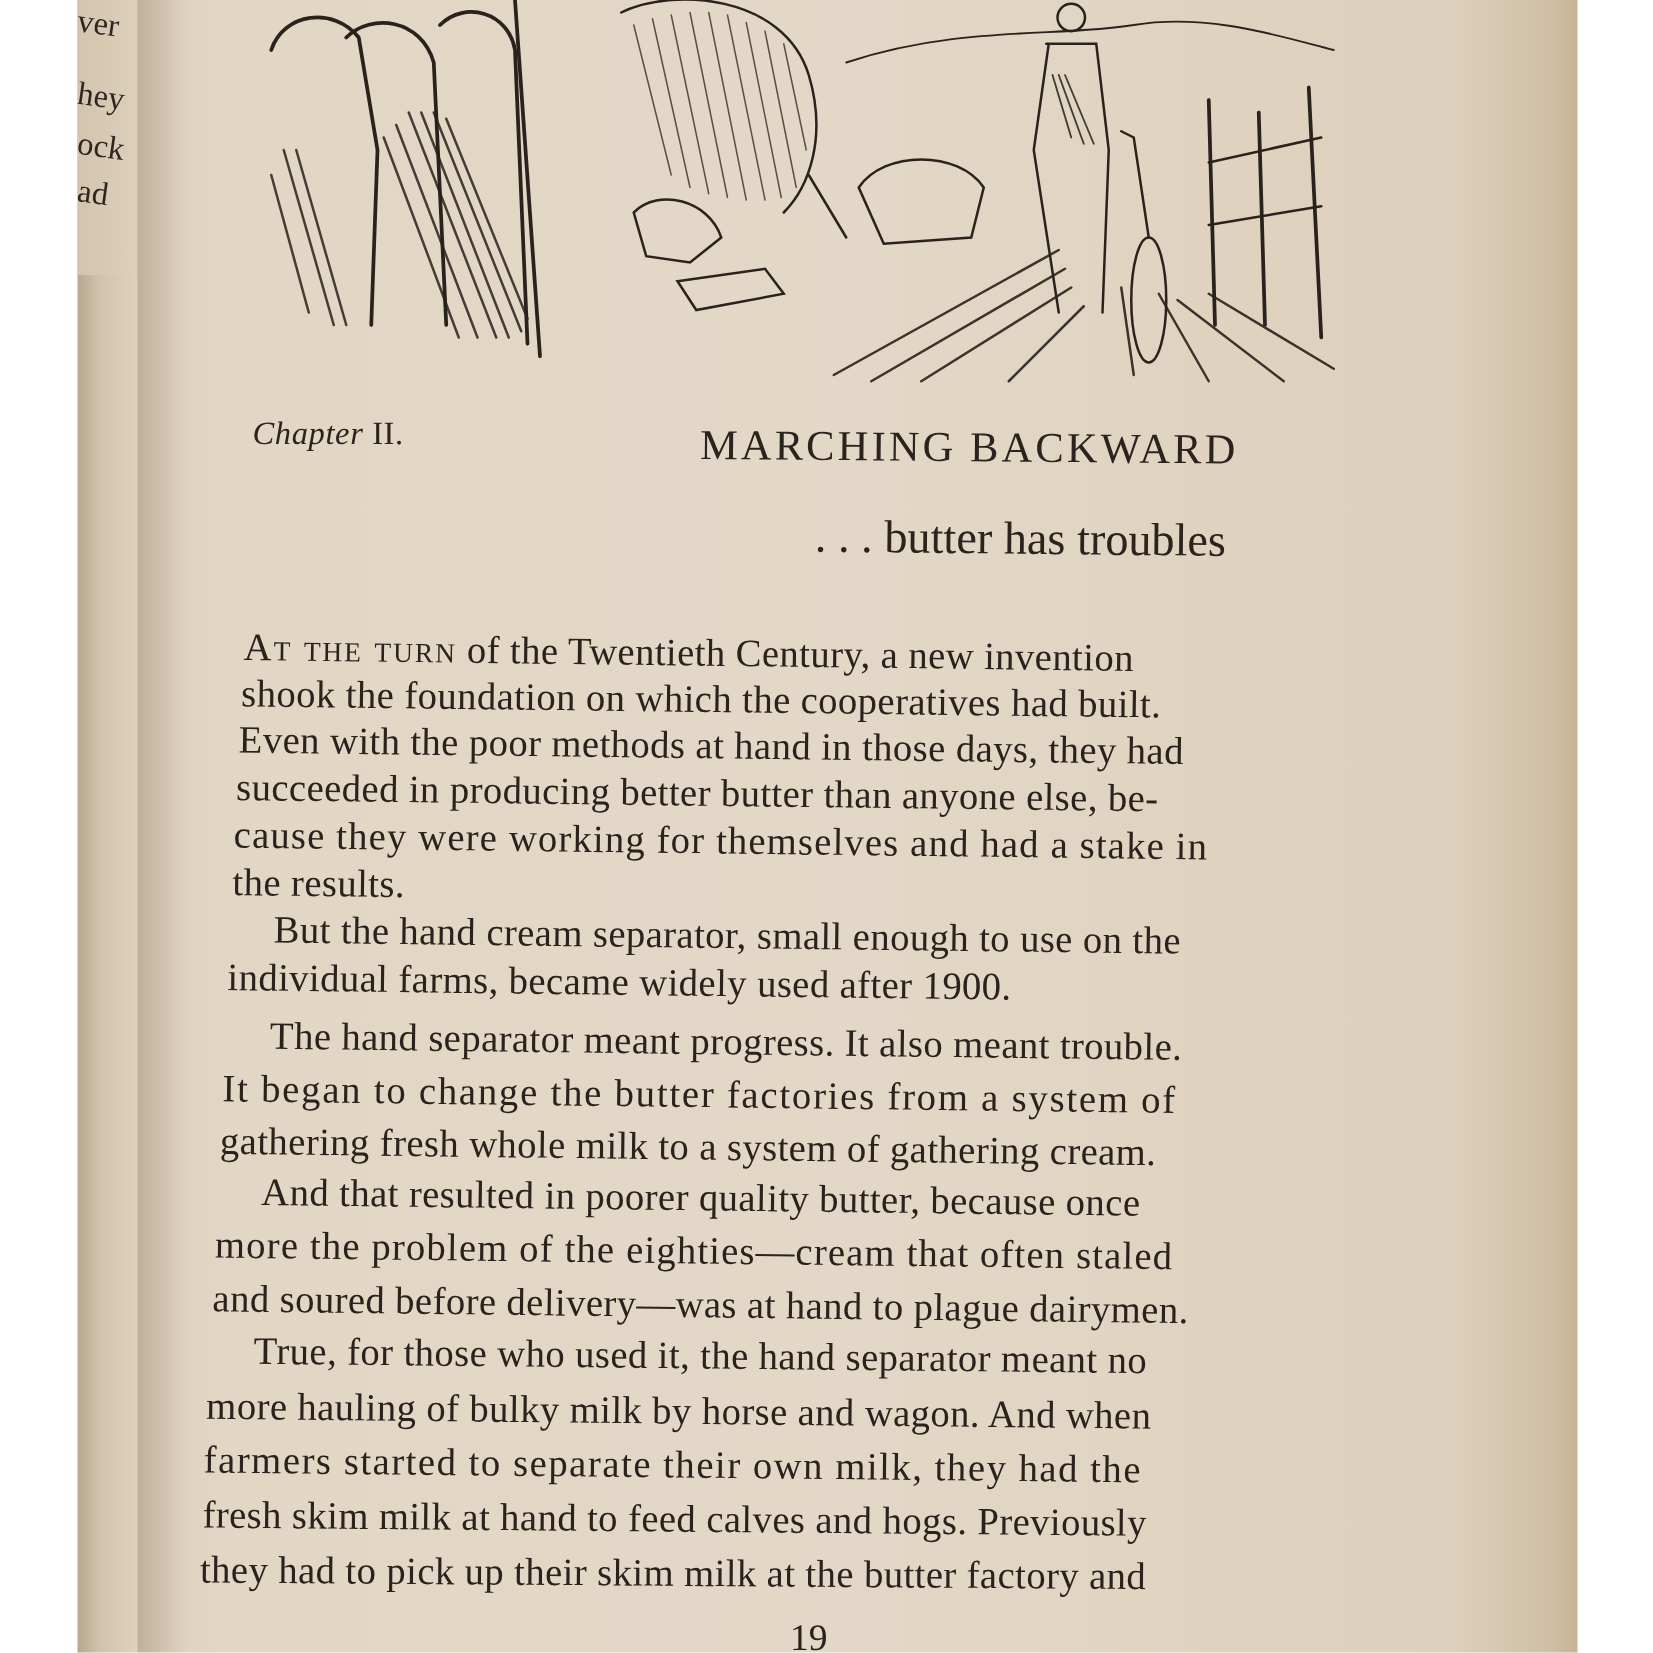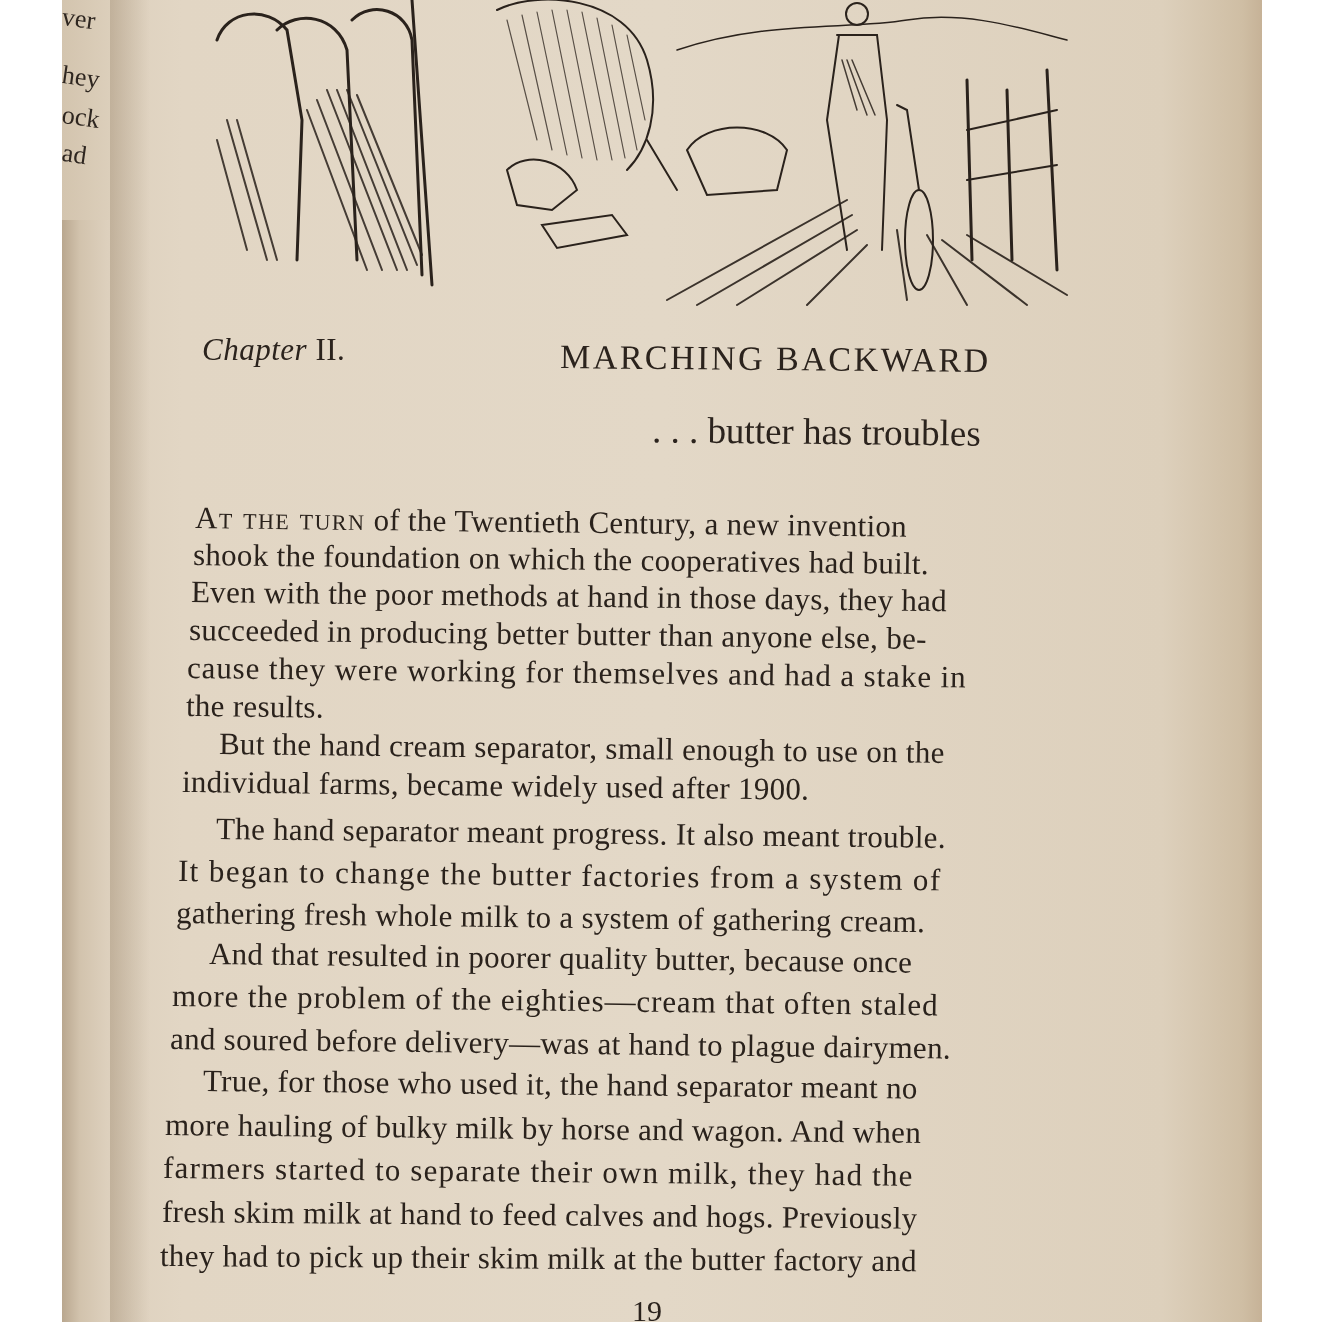--- a/index.html
+++ b/index.html
@@ -22,21 +22,21 @@
   }
   .margin-frag {
     position: absolute; left: 2px; color: #2e2620; font-size: 26px; line-height: 1;
     transform: rotate(8deg); transform-origin: left top;
   }
   .illustration {
     position: absolute; left: 145px; top: 0; width: 870px; height: 308px;
   }
   .illustration svg { width: 100%; height: 100%; display: block; }
   .chapter-label {
-    position: absolute; left: 140px; top: 332px; font-size: 31px; color: #2b231d;
+    position: absolute; left: 140px; top: 332px; font-size: 26px; color: #2b231d;
     letter-spacing: 0.5px;
   }
   .chapter-label .ital { font-style: italic; }
   .chapter-title {
     position: absolute; left: 498px; top: 340px; font-size: 34px; color: #2b231d;
     letter-spacing: 2.5px; transform: rotate(0.5deg);
   }
   .chapter-subtitle {
     position: absolute; left: 590px; top: 410px; font-size: 37px; color: #2b231d;
     transform: rotate(0.6deg);

